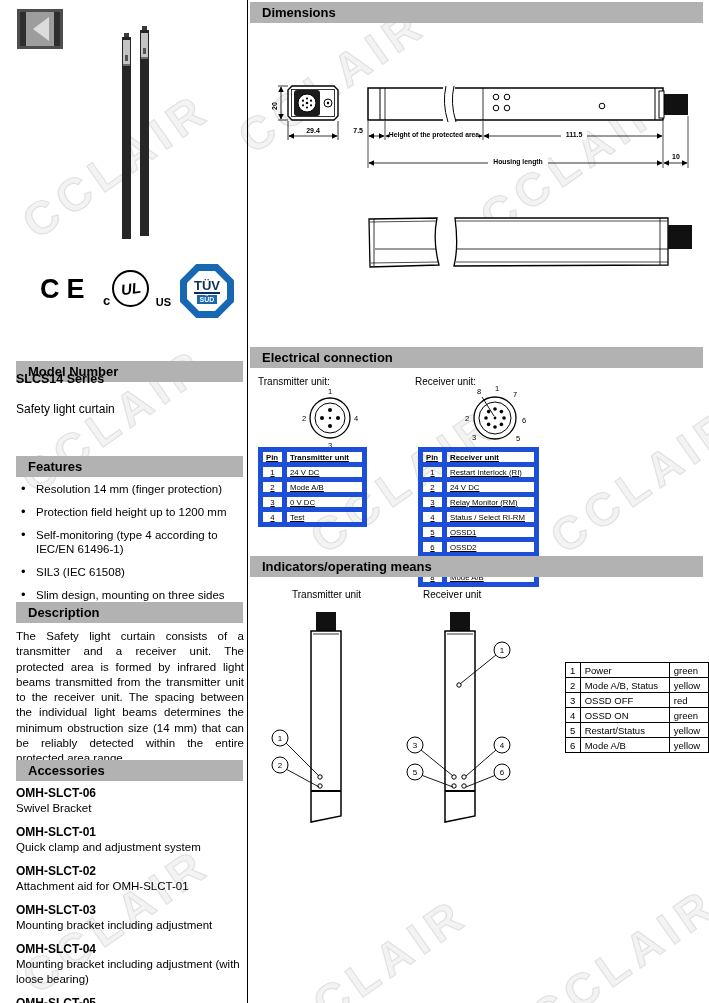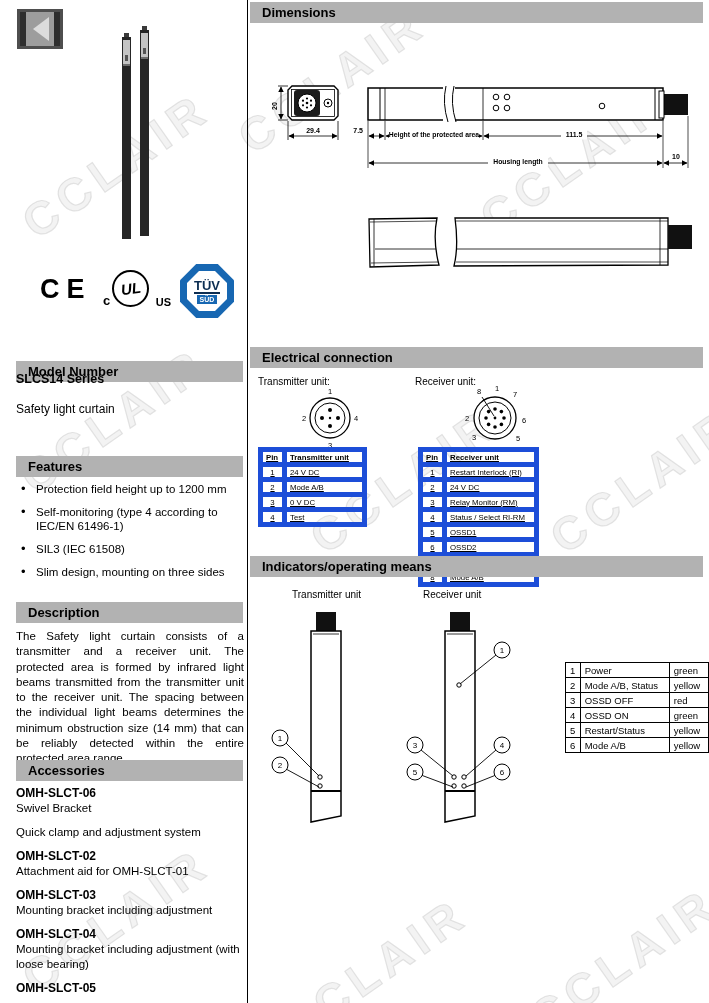--- a/index.html
+++ b/index.html
@@ -142,36 +142,38 @@
 </div>
 
 <div class="abs section-header hdr-left" style="top:361px;">Model Number</div>
 <div class="abs model-body">
   <div class="model-series">SLCS14 Series</div>
   <div class="model-product">Safety light curtain</div>
 </div>
 
 <div class="abs section-header hdr-left" style="top:456px;">Features</div>
 <ul class="abs features-list">
+    <li>Resolution 14 mm (finger protection)</li>
     <li>Protection field height up to 1200 mm</li>
     <li>Self-monitoring (type 4 according to IEC/EN 61496-1)</li>
     <li>SIL3 (IEC 61508)</li>
     <li>Slim design, mounting on three sides</li>
   </ul>
 
 <div class="abs section-header hdr-left" style="top:602px;">Description</div>
 <div class="abs desc-text">The Safety light curtain consists of a transmitter and a receiver unit. The protected area is formed by infrared light beams transmitted from the transmitter unit to the receiver unit. The spacing between the individual light beams determines the minimum obstruction size (14 mm) that can be reliably detected within the entire protected area range.</div>
 
 <div class="abs section-header hdr-left" style="top:760px;">Accessories</div>
 <div class="abs acc-list">
     <div class="acc-item">
       <div class="acc-model">OMH-SLCT-06</div>
       <div class="acc-desc">Swivel Bracket</div>
     </div>
     <div class="acc-item">
+      <div class="acc-model">OMH-SLCT-01</div>
       <div class="acc-desc">Quick clamp and adjustment system</div>
     </div>
     <div class="acc-item">
       <div class="acc-model">OMH-SLCT-02</div>
       <div class="acc-desc">Attachment aid for OMH-SLCT-01</div>
     </div>
     <div class="acc-item">
       <div class="acc-model">OMH-SLCT-03</div>
       <div class="acc-desc">Mounting bracket including adjustment</div>
     </div>

